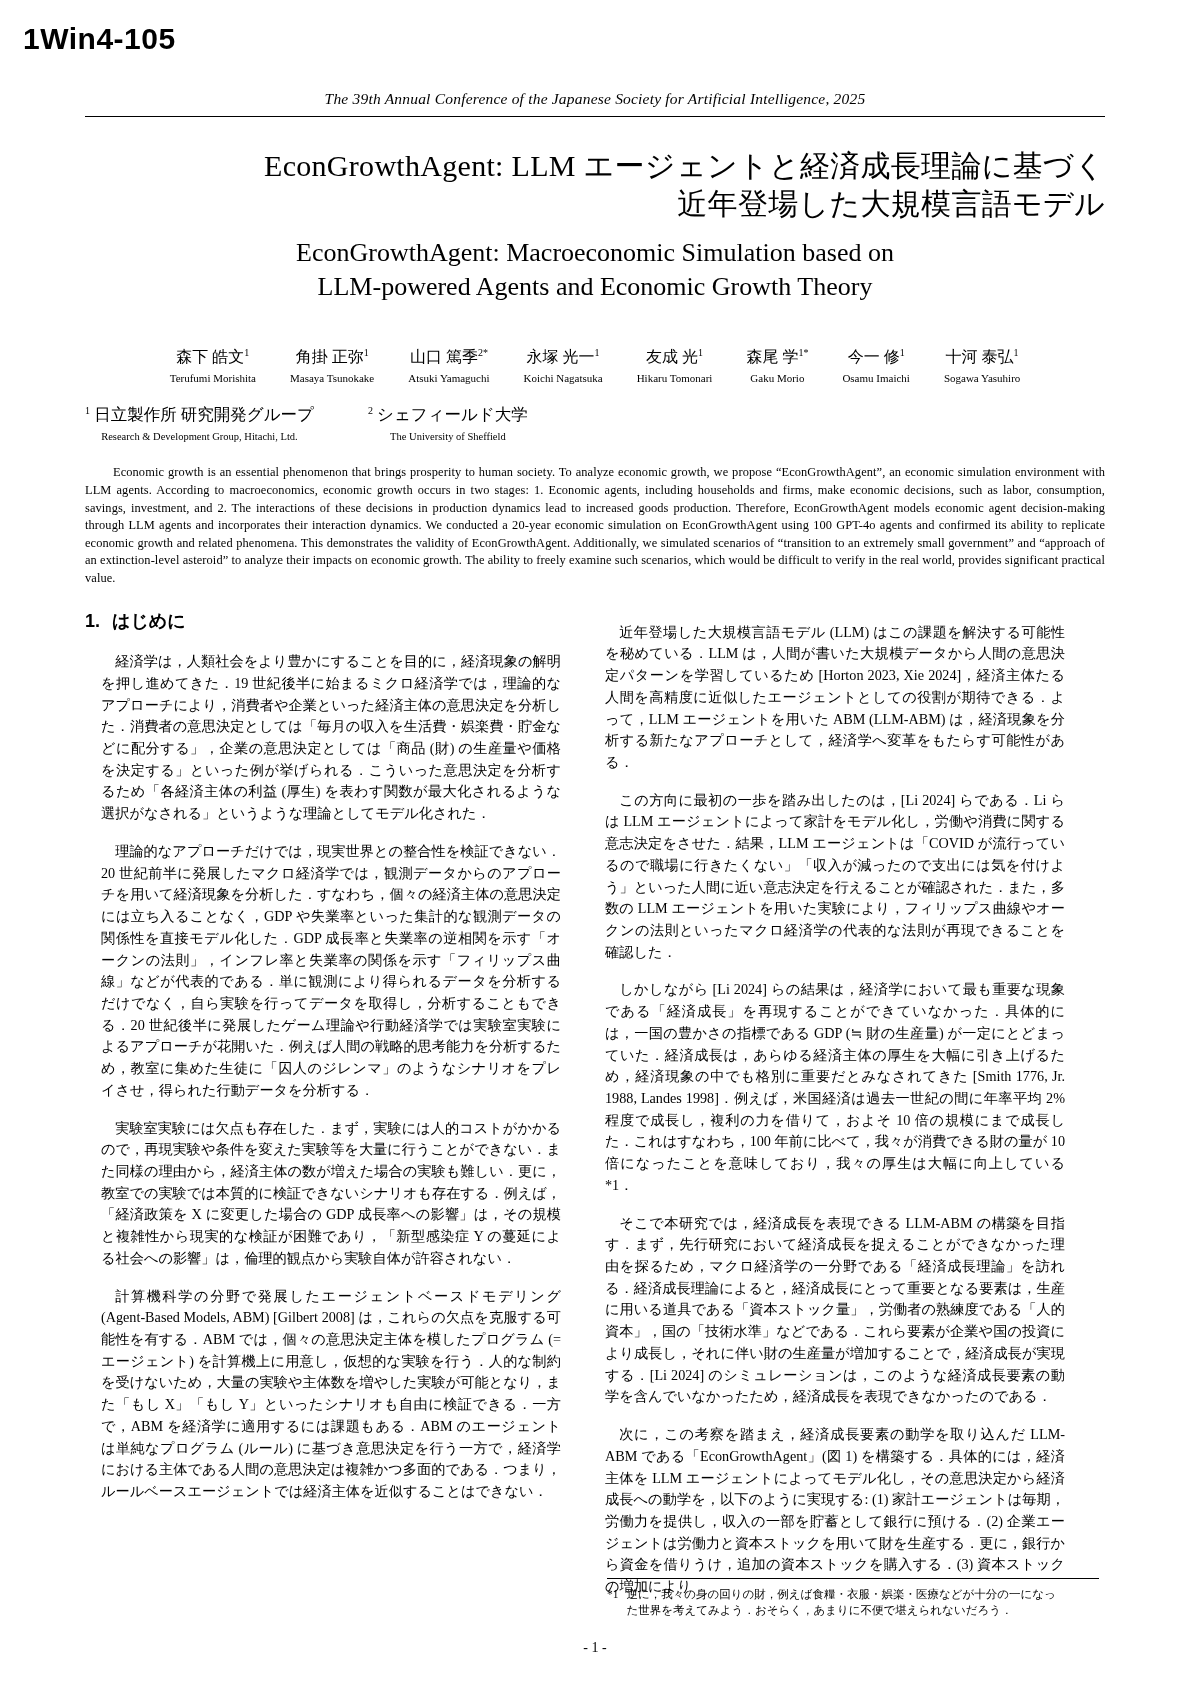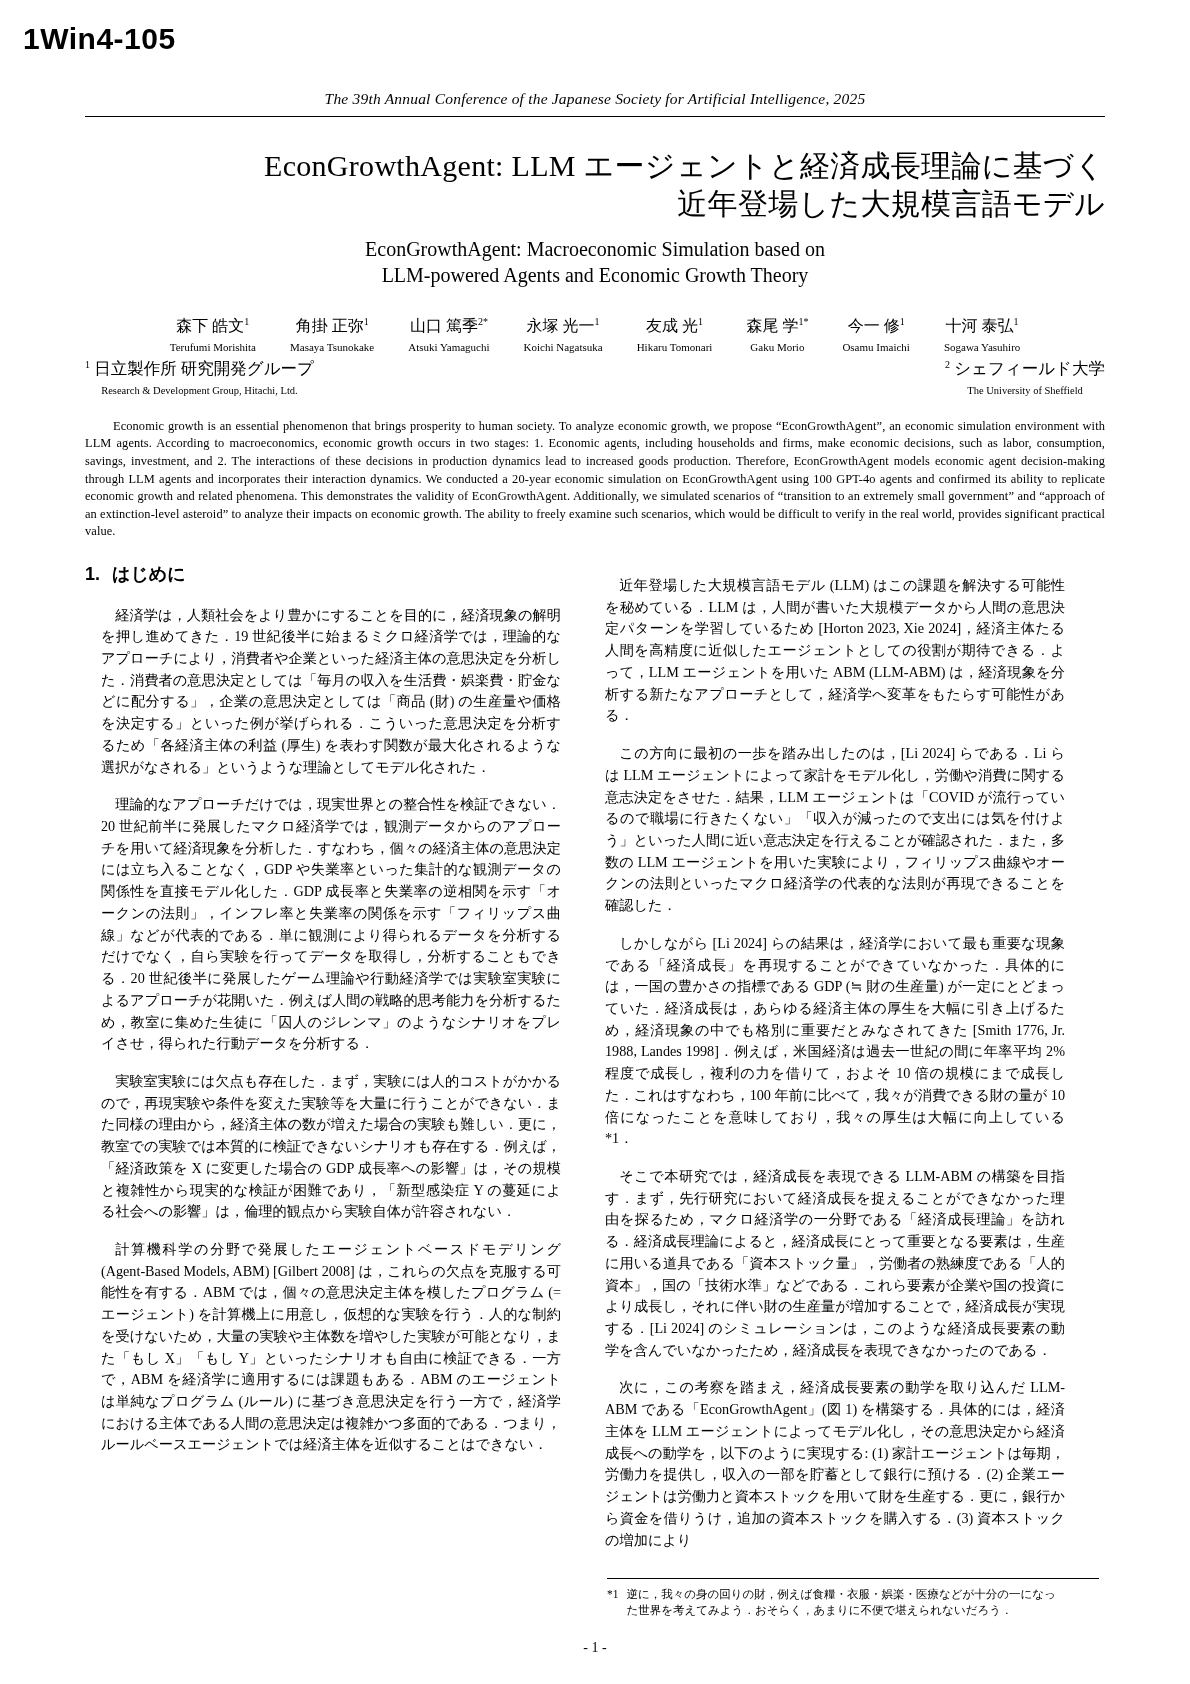--- a/index.html
+++ b/index.html
@@ -40,48 +40,48 @@
   }
   .title-ja {
     text-align: right;
     font-size: 30px;
     line-height: 1.28;
     margin-top: 30px;
     letter-spacing: 0.3px;
   }
   .title-en {
     text-align: center;
-    font-size: 20px;
+    font-size: 26px;
     line-height: 1.3;
     margin-top: 12px;
   }
   .authors {
-    margin-top: 28px;
+    margin-top: 44px;
     display: flex;
     justify-content: center;
     gap: 0px;
   }
   .author {
     text-align: center;
     padding: 0 17px;
   }
   .author .ja {
     font-size: 16px;
     white-space: nowrap;
   }
   .author .ja sup { font-size: 10px; }
   .author .en {
     font-size: 11px;
     margin-top: 4px;
     white-space: nowrap;
   }
   .affils {
-    margin-top: 5px;
+    margin-top: 20px;
     display: flex;
-    justify-content: space-between;
+    justify-content: flex-start;
     gap: 54px;
   }
   .affil { text-align: center; }
   .affil .ja { font-size: 16.5px; }
   .affil .ja sup { font-size: 10px; }
   .affil .en { font-size: 10.5px; margin-top: 5px; }
 
   .abstract {
     margin-top: 22px;
     font-size: 12.4px;

